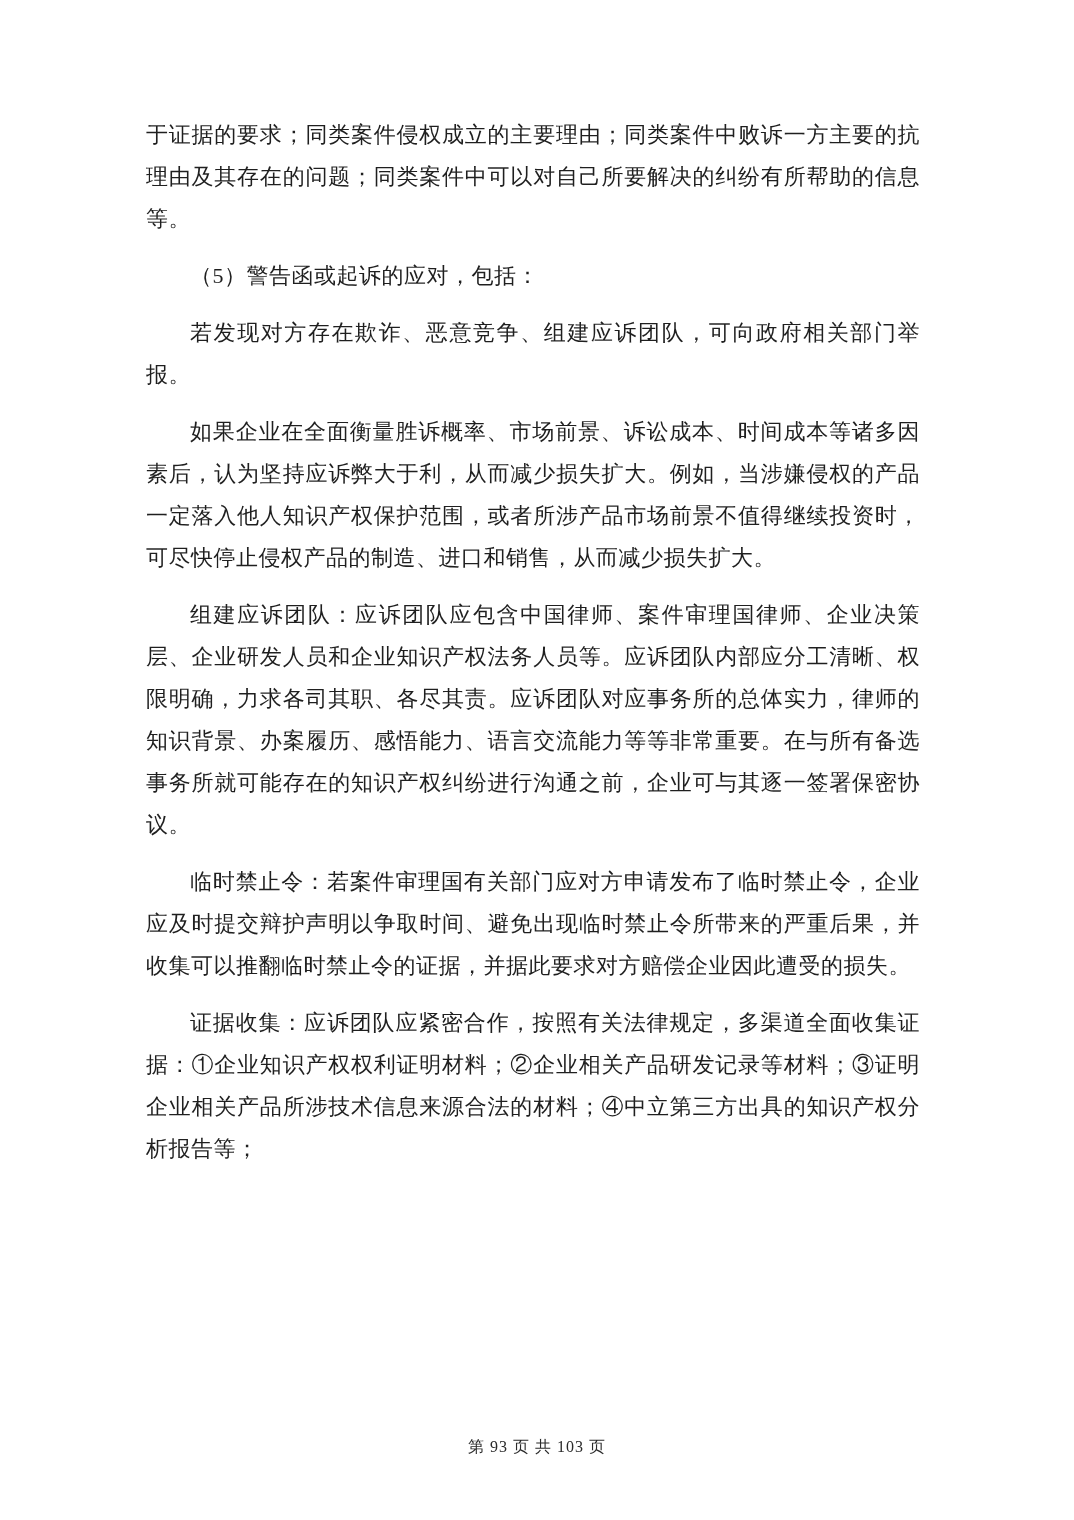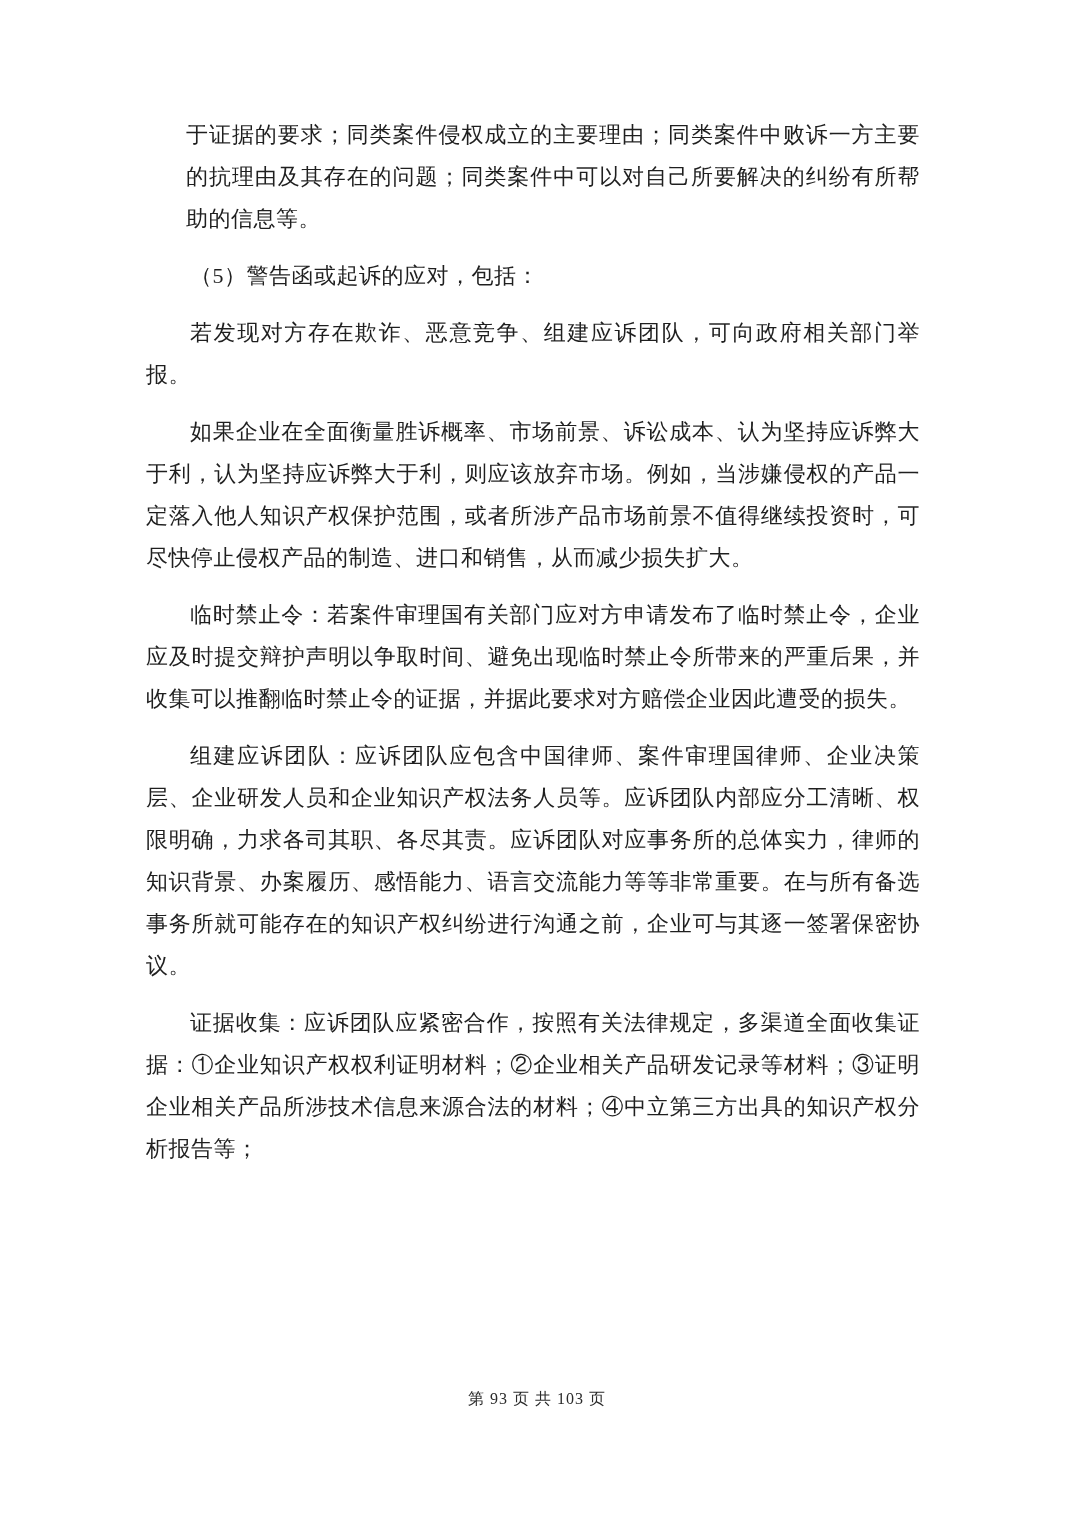--- a/index.html
+++ b/index.html
@@ -26,42 +26,41 @@
     margin: 0 0 15px 0;
     font-size: 22px;
     line-height: 42px;
     text-align: justify;
     text-justify: inter-ideograph;
     text-indent: 2em;
     letter-spacing: 0.5px;
   }
   .content p.no-indent {
     text-indent: 0;
-    margin-left: 40px;
   }
   .footer {
     position: absolute;
     left: 0;
-    top: 1388px;
+    top: 1436px;
     width: 100%;
     text-align: center;
     font-size: 16px;
     line-height: 22px;
     color: #2a2a2a;
     letter-spacing: 1px;
     font-family: "Liberation Serif", "DejaVu Serif", serif;
   }
 </style>
 </head>
 <body>
 
 <div class="page">
   <div class="content">
     <p class="no-indent">于证据的要求；同类案件侵权成立的主要理由；同类案件中败诉一方主要的抗理由及其存在的问题；同类案件中可以对自己所要解决的纠纷有所帮助的信息等。</p>
     <p>（5）警告函或起诉的应对，包括：</p>
     <p>若发现对方存在欺诈、恶意竞争、组建应诉团队，可向政府相关部门举报。</p>
-    <p>如果企业在全面衡量胜诉概率、市场前景、诉讼成本、认为坚持应诉弊大于利，认为坚持应诉弊大于利，则应该放弃市场。例如，当涉嫌侵权的产品一定落入他人知识产权保护范围，或者所涉产品市场前景不值得继续投资时，可尽快停止侵权产品的制造、进口和销售，从而减少损失扩大。</p>
+    <p>如果企业在全面衡量胜诉概率、市场前景、诉讼成本、时间成本等诸多因素后，认为坚持应诉弊大于利，从而减少损失扩大。例如，当涉嫌侵权的产品一定落入他人知识产权保护范围，或者所涉产品市场前景不值得继续投资时，可尽快停止侵权产品的制造、进口和销售，从而减少损失扩大。</p>
+    <p>组建应诉团队：应诉团队应包含中国律师、案件审理国律师、企业决策层、企业研发人员和企业知识产权法务人员等。应诉团队内部应分工清晰、权限明确，力求各司其职、各尽其责。应诉团队对应事务所的总体实力，律师的知识背景、办案履历、感悟能力、语言交流能力等等非常重要。在与所有备选事务所就可能存在的知识产权纠纷进行沟通之前，企业可与其逐一签署保密协议。</p>
     <p>临时禁止令：若案件审理国有关部门应对方申请发布了临时禁止令，企业应及时提交辩护声明以争取时间、避免出现临时禁止令所带来的严重后果，并收集可以推翻临时禁止令的证据，并据此要求对方赔偿企业因此遭受的损失。</p>
-    <p>组建应诉团队：应诉团队应包含中国律师、案件审理国律师、企业决策层、企业研发人员和企业知识产权法务人员等。应诉团队内部应分工清晰、权限明确，力求各司其职、各尽其责。应诉团队对应事务所的总体实力，律师的知识背景、办案履历、感悟能力、语言交流能力等等非常重要。在与所有备选事务所就可能存在的知识产权纠纷进行沟通之前，企业可与其逐一签署保密协议。</p>
     <p>证据收集：应诉团队应紧密合作，按照有关法律规定，多渠道全面收集证据：①企业知识产权权利证明材料；②企业相关产品研发记录等材料；③证明企业相关产品所涉技术信息来源合法的材料；④中立第三方出具的知识产权分析报告等；</p>
   </div>
   <div class="footer">第 93 页 共 103 页</div>
 </div>
 
 </body></html>

